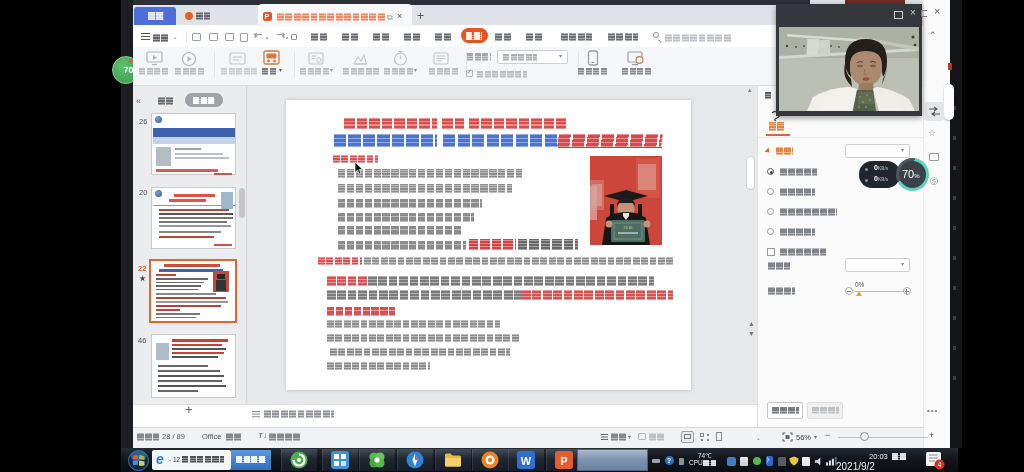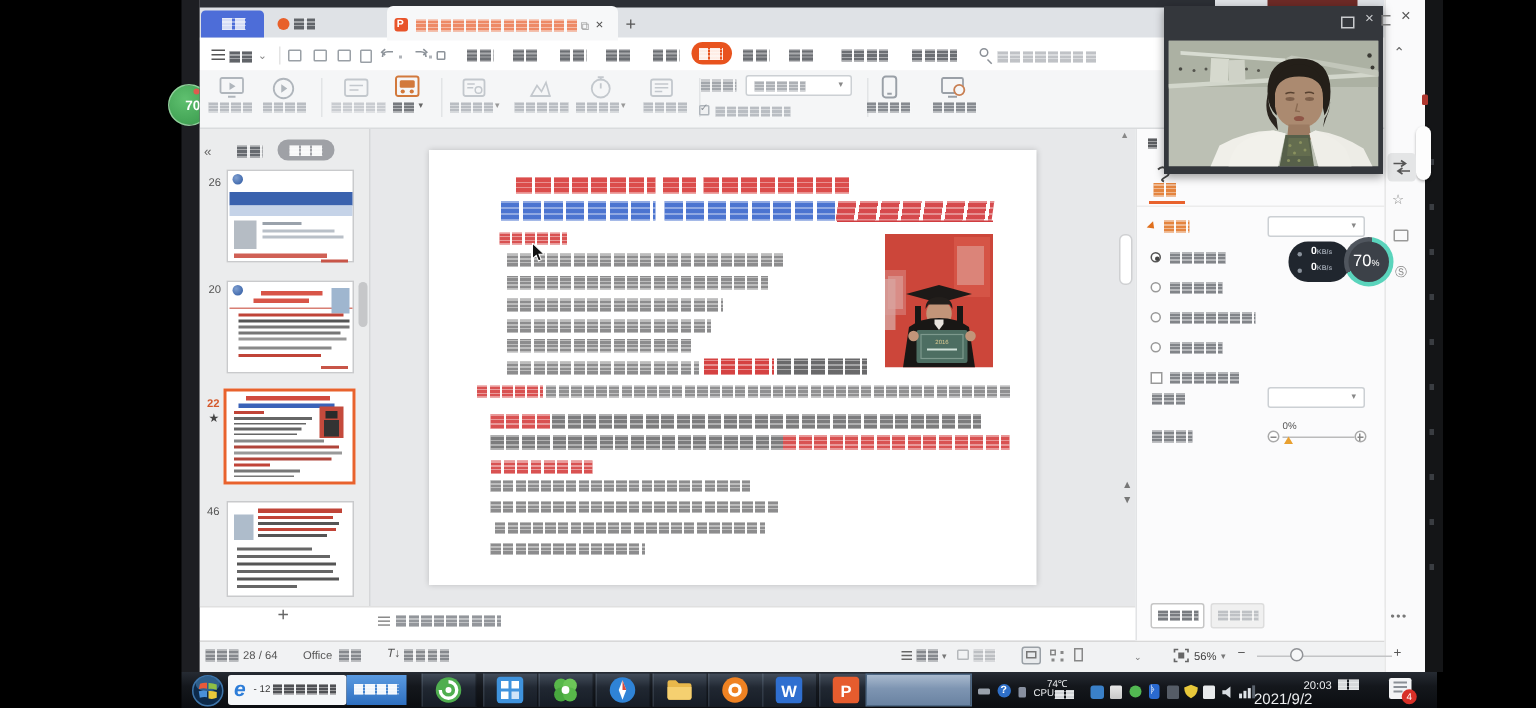--- a/index.html
+++ b/index.html
@@ -354,21 +354,21 @@
 <div class="a" style="left:925px;top:102px;width:19px;height:19px;background:#e4e5e6;border-radius:3px"></div>
 <svg class="a" style="left:928px;top:106px" width="13" height="11" viewBox="0 0 13 11">
       <path d="M1 3 h8 M6 1 l3 2 -3 2 M12 8 h-8 M7 6 l-3 2 3 2" stroke="#555" stroke-width="1.1" fill="none"></path>
     </svg>
 <div class="txt" style="left:928px;top:128px;font-size:9px;color:#888">☆</div>
 <div class="a" style="left:929px;top:153px;width:10px;height:8px;border:1px solid #999;border-radius:1px"></div>
 <div class="txt" style="left:930px;top:176px;font-size:8px;color:#888">Ⓢ</div>
 <div class="txt" style="left:927px;top:406px;font-size:8px;color:#777;letter-spacing:1px">•••</div>
 
 <i class="z z75" style="left:137px;top:433px;width:22px;height:7.5px;color:rgba(92,96,102,.72)"></i>
-<div class="txt" style="left:162px;top:432px;font-size:7.5px;color:#555">28 / 64</div>
+<div class="txt" style="left:162px;top:432px;font-size:7.5px;color:#555">28 / 89</div>
 <div class="txt" style="left:202px;top:432px;font-size:7.5px;color:#555">Office</div>
 <i class="z z75" style="left:226px;top:433px;width:15px;height:7.5px;color:rgba(92,96,102,.72)"></i>
 <div class="txt" style="left:258px;top:431px;font-size:8px;color:#555;font-style:italic">T↓</div>
 <i class="z z75" style="left:269px;top:433px;width:31px;height:7.5px;color:rgba(92,96,102,.72)"></i>
 <div class="a" style="left:601px;top:434px;width:7px;height:1.2px;background:#666;box-shadow:0 2.5px 0 #666,0 5px 0 #666"></div>
 <i class="z z75" style="left:611px;top:433px;width:15px;height:7.5px;color:rgba(92,96,102,.72)"></i>
 <div class="txt" style="left:628px;top:433px;font-size:6px;color:#777">▾</div>
 <div class="a" style="left:638px;top:433px;width:8px;height:7px;border:1px solid #b5b8bb;border-radius:1px"></div>
 <i class="z z75" style="left:649px;top:433px;width:15px;height:7.5px;color:rgba(175,178,182,.8)"></i>
 <div class="a" style="left:681px;top:431px;width:13px;height:12px;border:1px solid #9aa0a6;border-radius:2px;background:#e8eaec"></div>

